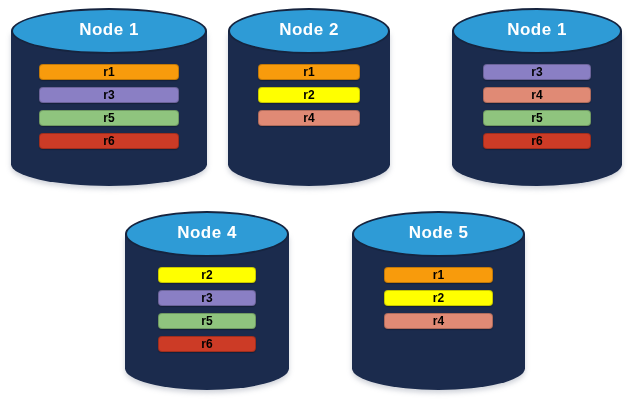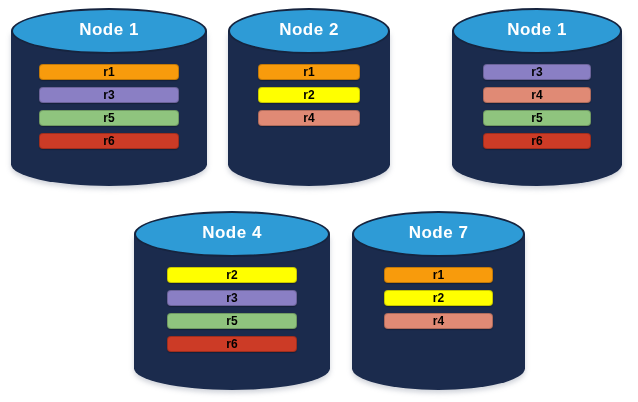--- a/index.html
+++ b/index.html
@@ -110,34 +110,34 @@
       <div class="cyl-body" style="top: 23px; height: 155px; background: rgb(27, 43, 77);"></div>
       <div class="cyl-top" style="height: 46px; background: rgb(46, 155, 214); border-color: rgb(22, 36, 63);"></div>
       <div class="cyl-top-label" style="top: 12px; font-size: 17px; color: rgb(255, 255, 255);">Node  1</div>
       <div class="bars" style="left: 31px; right: 31px; top: 56px;">
         <div class="bar" style="background: rgb(138, 127, 196);">r3</div>
         <div class="bar" style="background: rgb(224, 138, 117);">r4</div>
         <div class="bar" style="background: rgb(143, 196, 126);">r5</div>
         <div class="bar" style="background: rgb(204, 59, 38);">r6</div>
       </div>
     </div>
-    <div class="node" style="left: 134px; top: 211px; width: 196px; height: 179px;">
+    <div class="node" style="left: 125px; top: 211px; width: 164px; height: 179px;">
       <div class="cyl-body" style="top: 23px; height: 156px; background: rgb(27, 43, 77);"></div>
       <div class="cyl-top" style="height: 46px; background: rgb(46, 155, 214); border-color: rgb(22, 36, 63);"></div>
       <div class="cyl-top-label" style="top: 12px; font-size: 17px; color: rgb(255, 255, 255);">Node  4</div>
       <div class="bars" style="left: 33px; right: 33px; top: 56px;">
         <div class="bar" style="background: rgb(255, 255, 0);">r2</div>
         <div class="bar" style="background: rgb(138, 127, 196);">r3</div>
         <div class="bar" style="background: rgb(143, 196, 126);">r5</div>
         <div class="bar" style="background: rgb(204, 59, 38);">r6</div>
       </div>
     </div>
     <div class="node" style="left: 352px; top: 211px; width: 173px; height: 179px;">
       <div class="cyl-body" style="top: 23px; height: 156px; background: rgb(27, 43, 77);"></div>
       <div class="cyl-top" style="height: 46px; background: rgb(46, 155, 214); border-color: rgb(22, 36, 63);"></div>
-      <div class="cyl-top-label" style="top: 12px; font-size: 17px; color: rgb(255, 255, 255);">Node  7</div>
+      <div class="cyl-top-label" style="top: 12px; font-size: 17px; color: rgb(255, 255, 255);">Node  5</div>
       <div class="bars" style="left: 32px; right: 32px; top: 56px;">
         <div class="bar" style="background: rgb(248, 155, 12);">r1</div>
         <div class="bar" style="background: rgb(255, 255, 0);">r2</div>
         <div class="bar" style="background: rgb(224, 138, 117);">r4</div>
       </div>
     </div>
   </div>
 
 </body></html>

